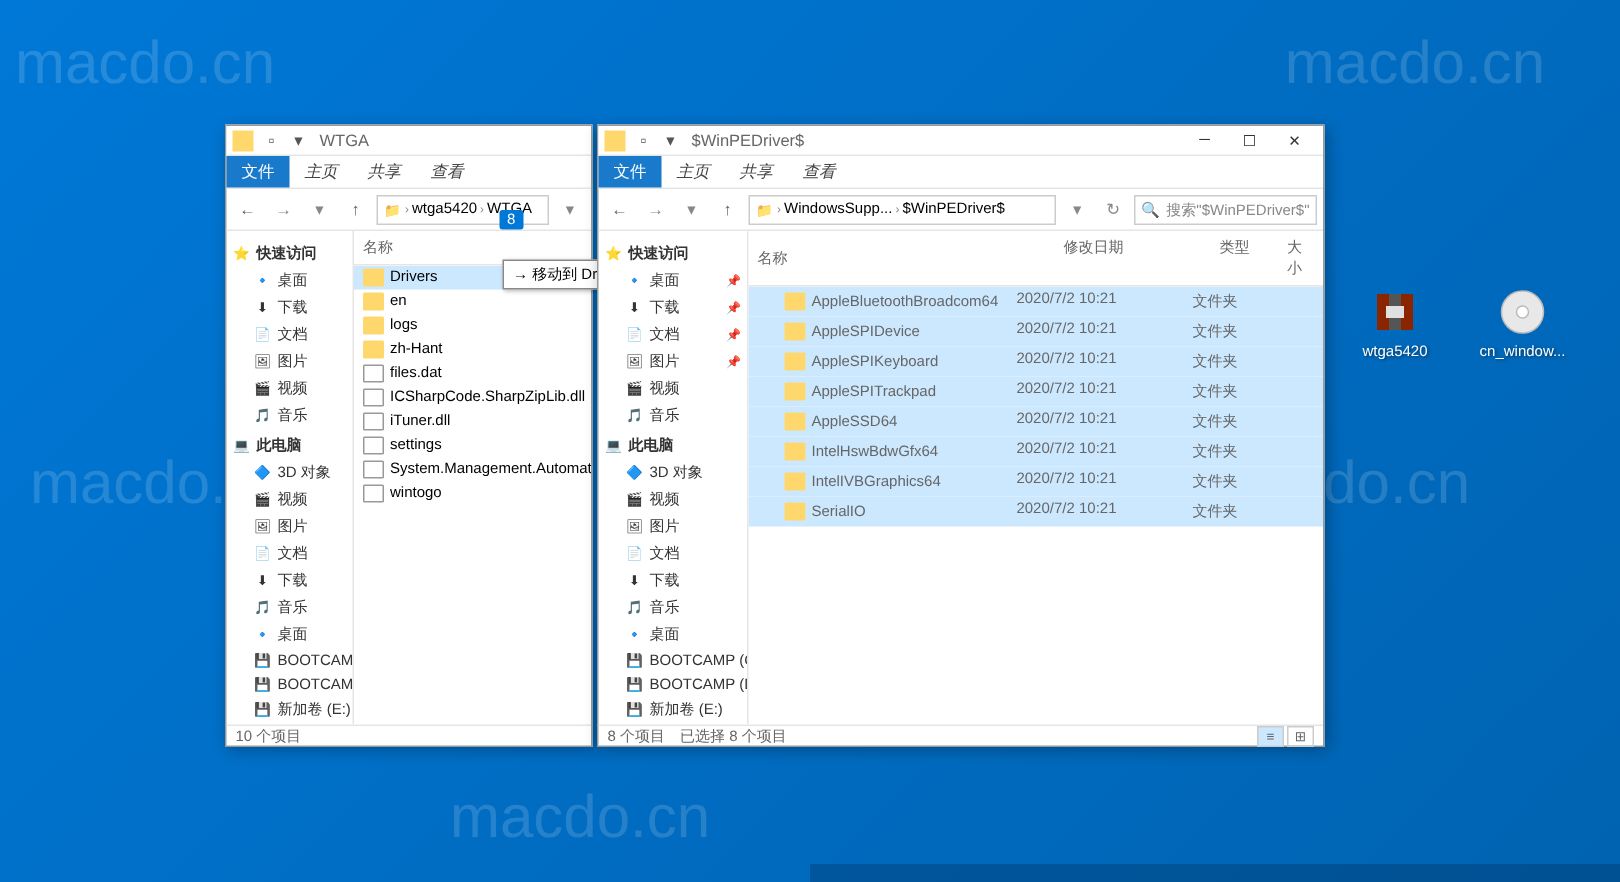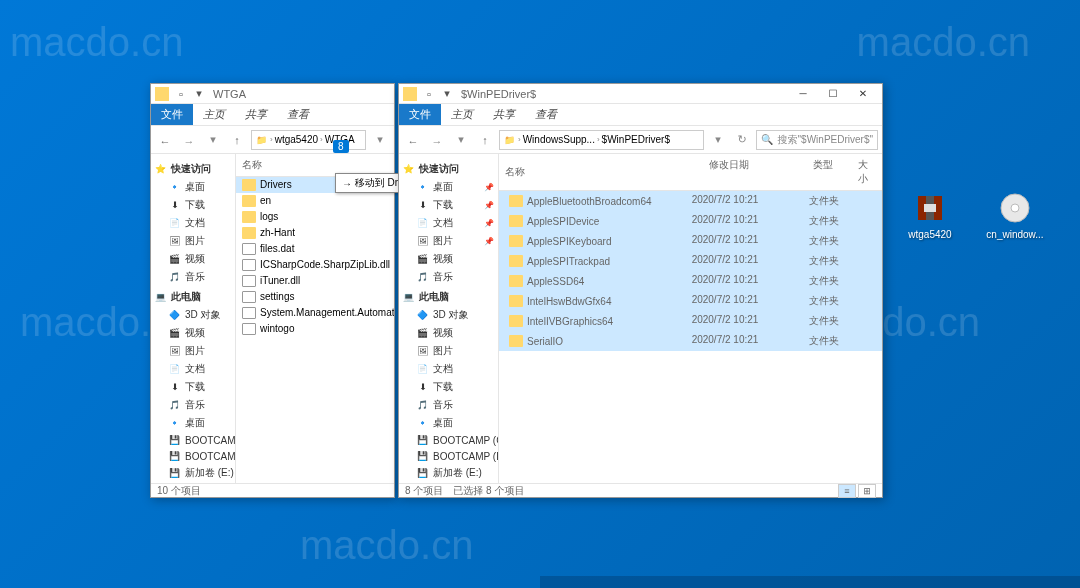--- a/index.html
+++ b/index.html
@@ -48,21 +48,21 @@
     .sb-item { display: flex; align-items: center; padding: 2px 4px 2px 18px; gap: 4px; color: #333; white-space: nowrap; overflow: hidden; }
     .sb-icon { width: 12px; height: 12px; display: inline-flex; align-items: center; justify-content: center; font-size: 9px; flex-shrink: 0; }
     
     .filelist { flex: 1; overflow: auto; font-size: 10px; }
     .fl-header { display: flex; border-bottom: 1px solid #e5e5e5; padding: 2px 0; position: sticky; top: 0; background: white; }
     .fl-col { padding: 2px 6px; color: #666; }
     .fl-col.name { flex: 1; min-width: 0; display: flex; align-items: center; gap: 4px; }
     .fl-col.date { width: 90px; text-align: center; }
     .fl-col.type { width: 45px; margin-left: 33px; }
     .fl-col.size { width: 30px; }
-    .fl-row { display: flex; padding: 1px 4px; }
+    .fl-row { display: flex; padding: 1px 18px; }
     .fl-row.selected { background: #cce8ff; }
     .fl-icon { width: 14px; height: 12px; background: #ffd86d; border-radius: 1px; flex-shrink: 0; }
     .fl-icon.file { background: #fff; border: 1px solid #999; }
     .fl-simple-row { display: flex; align-items: flex-start; gap: 4px; padding: 2px 6px; }
     .fl-simple-row.drop { background: #cce8ff; }
     
     .drag-tooltip { position: absolute; background: white; border: 1px solid #888; padding: 2px 6px; font-size: 10px; box-shadow: 1px 1px 3px rgba(0,0,0,0.3); }
     .drag-badge { position: absolute; background: #0078d7; color: white; font-size: 10px; padding: 1px 5px; border-radius: 2px; }
     
     .statusbar { height: 14px; border-top: 1px solid #e5e5e5; display: flex; align-items: center; padding: 0 6px; font-size: 10px; color: #666; gap: 10px; }

